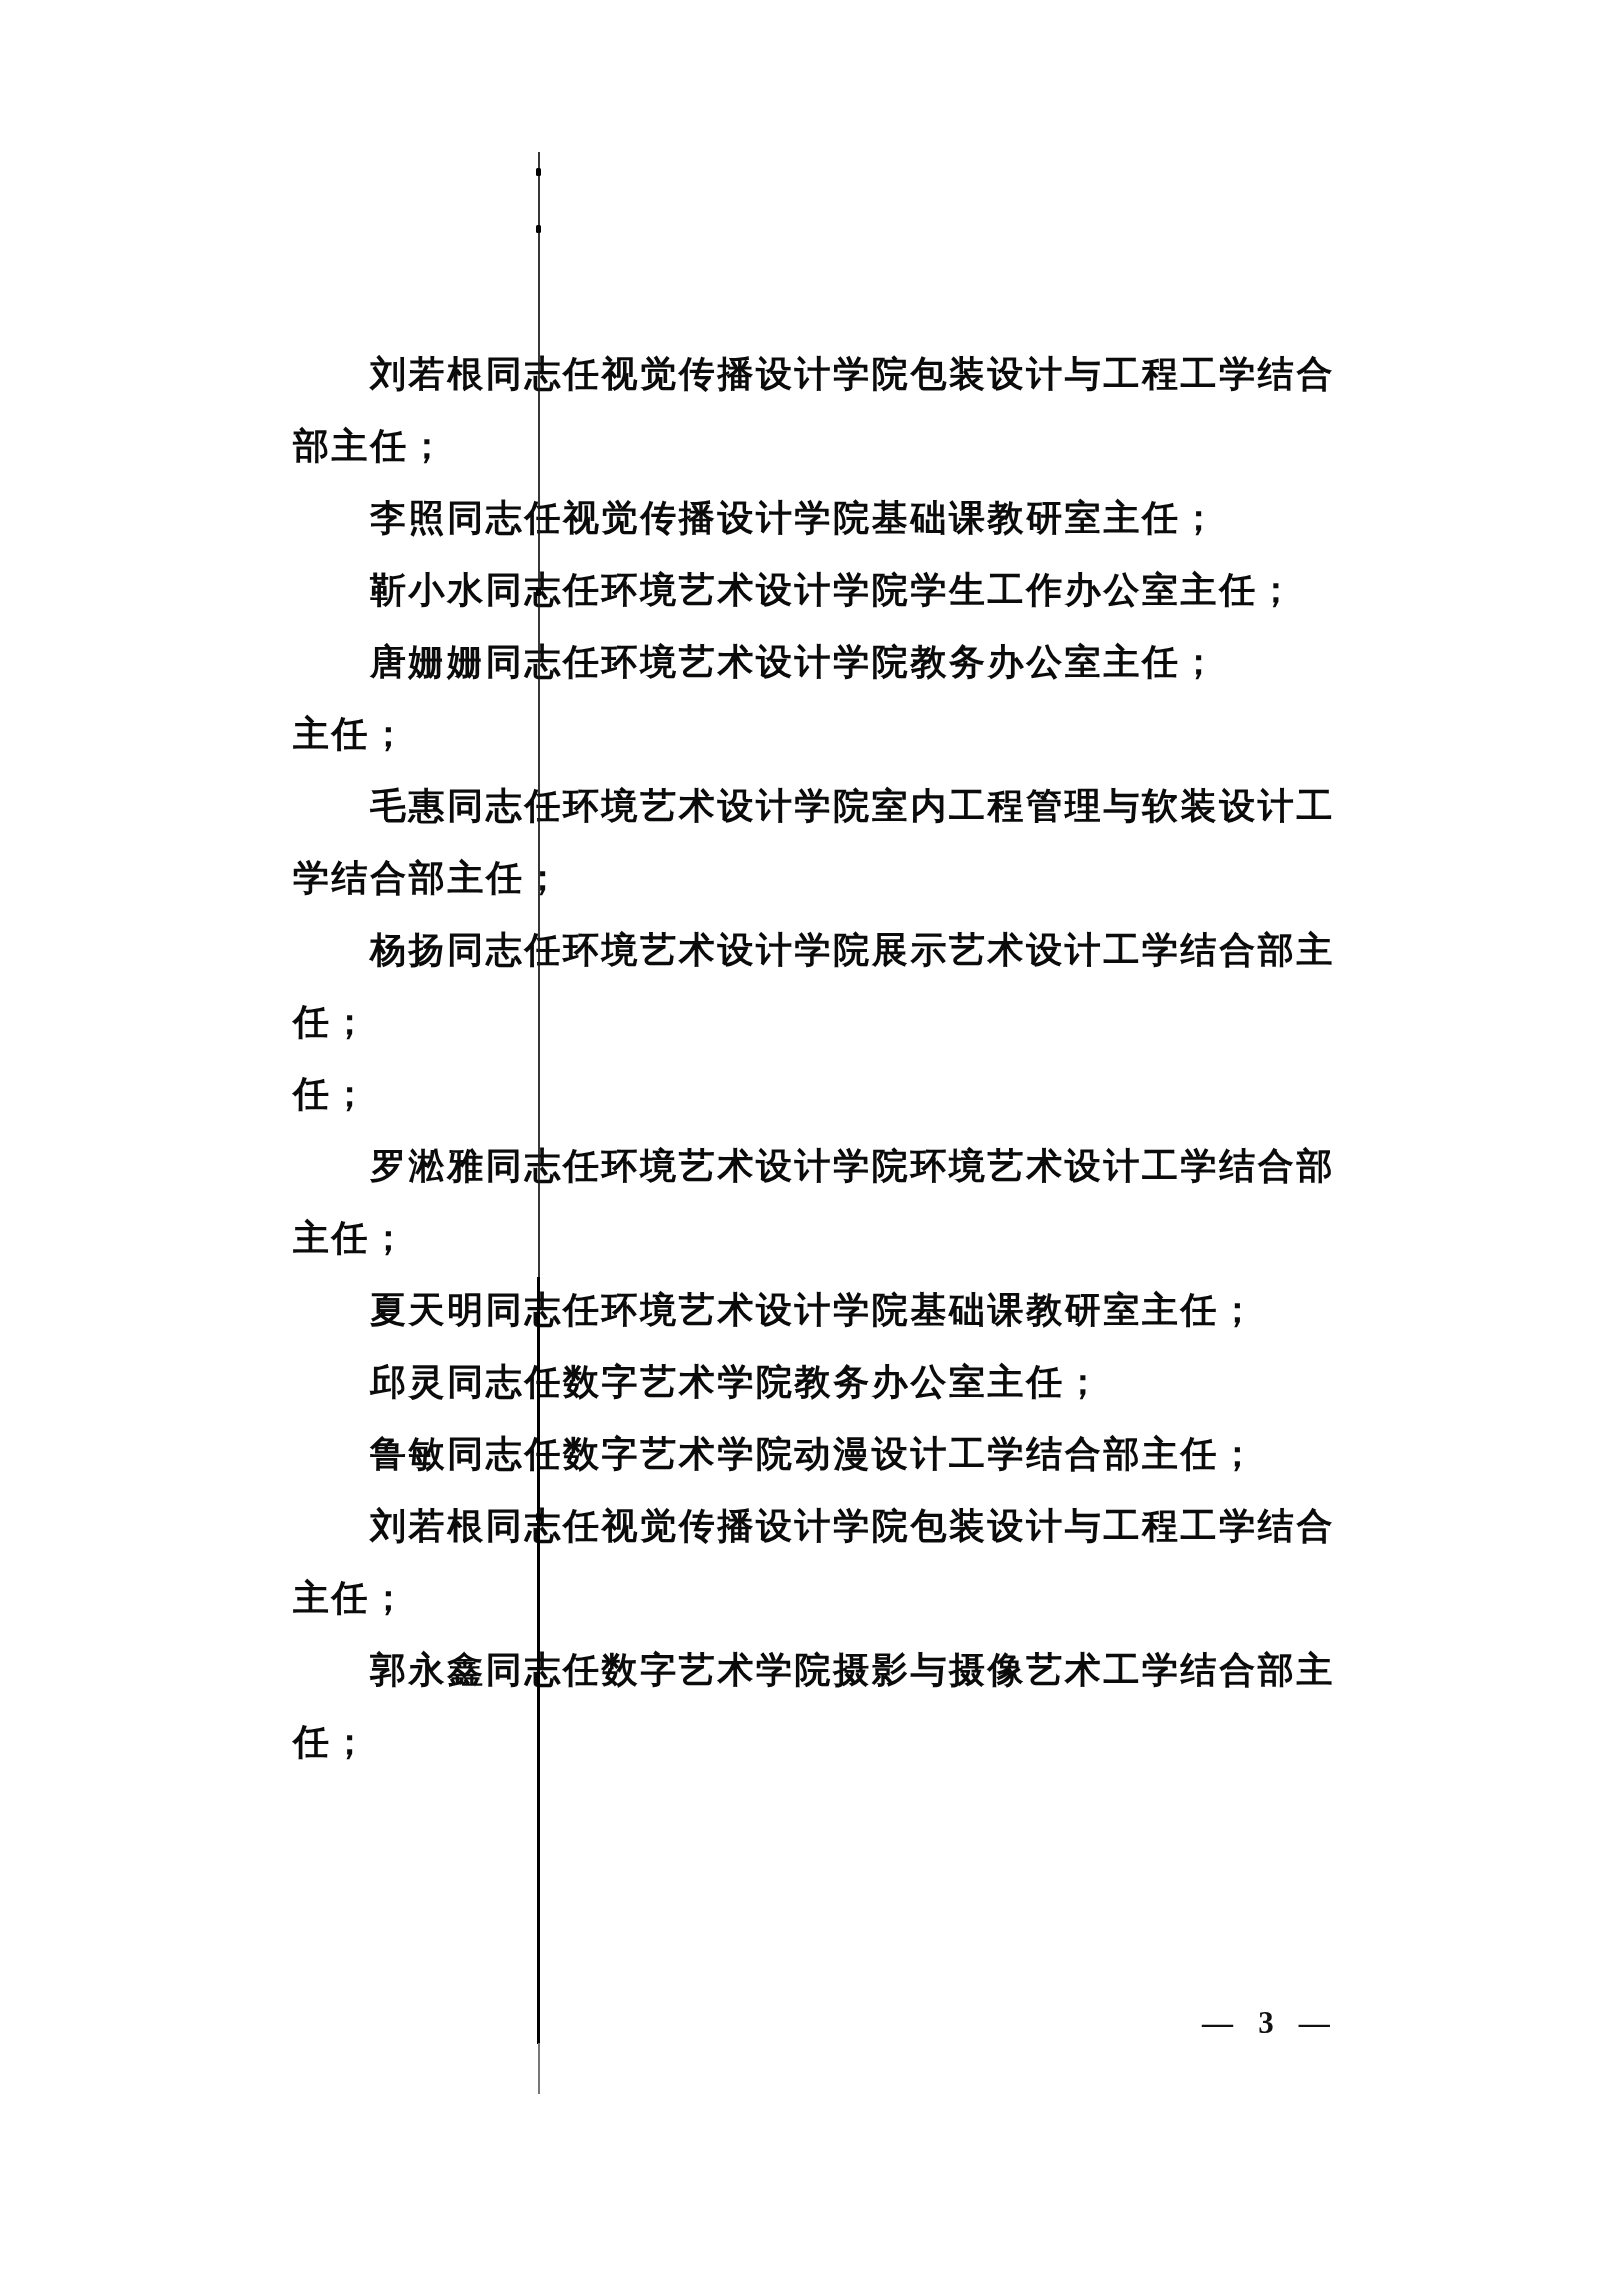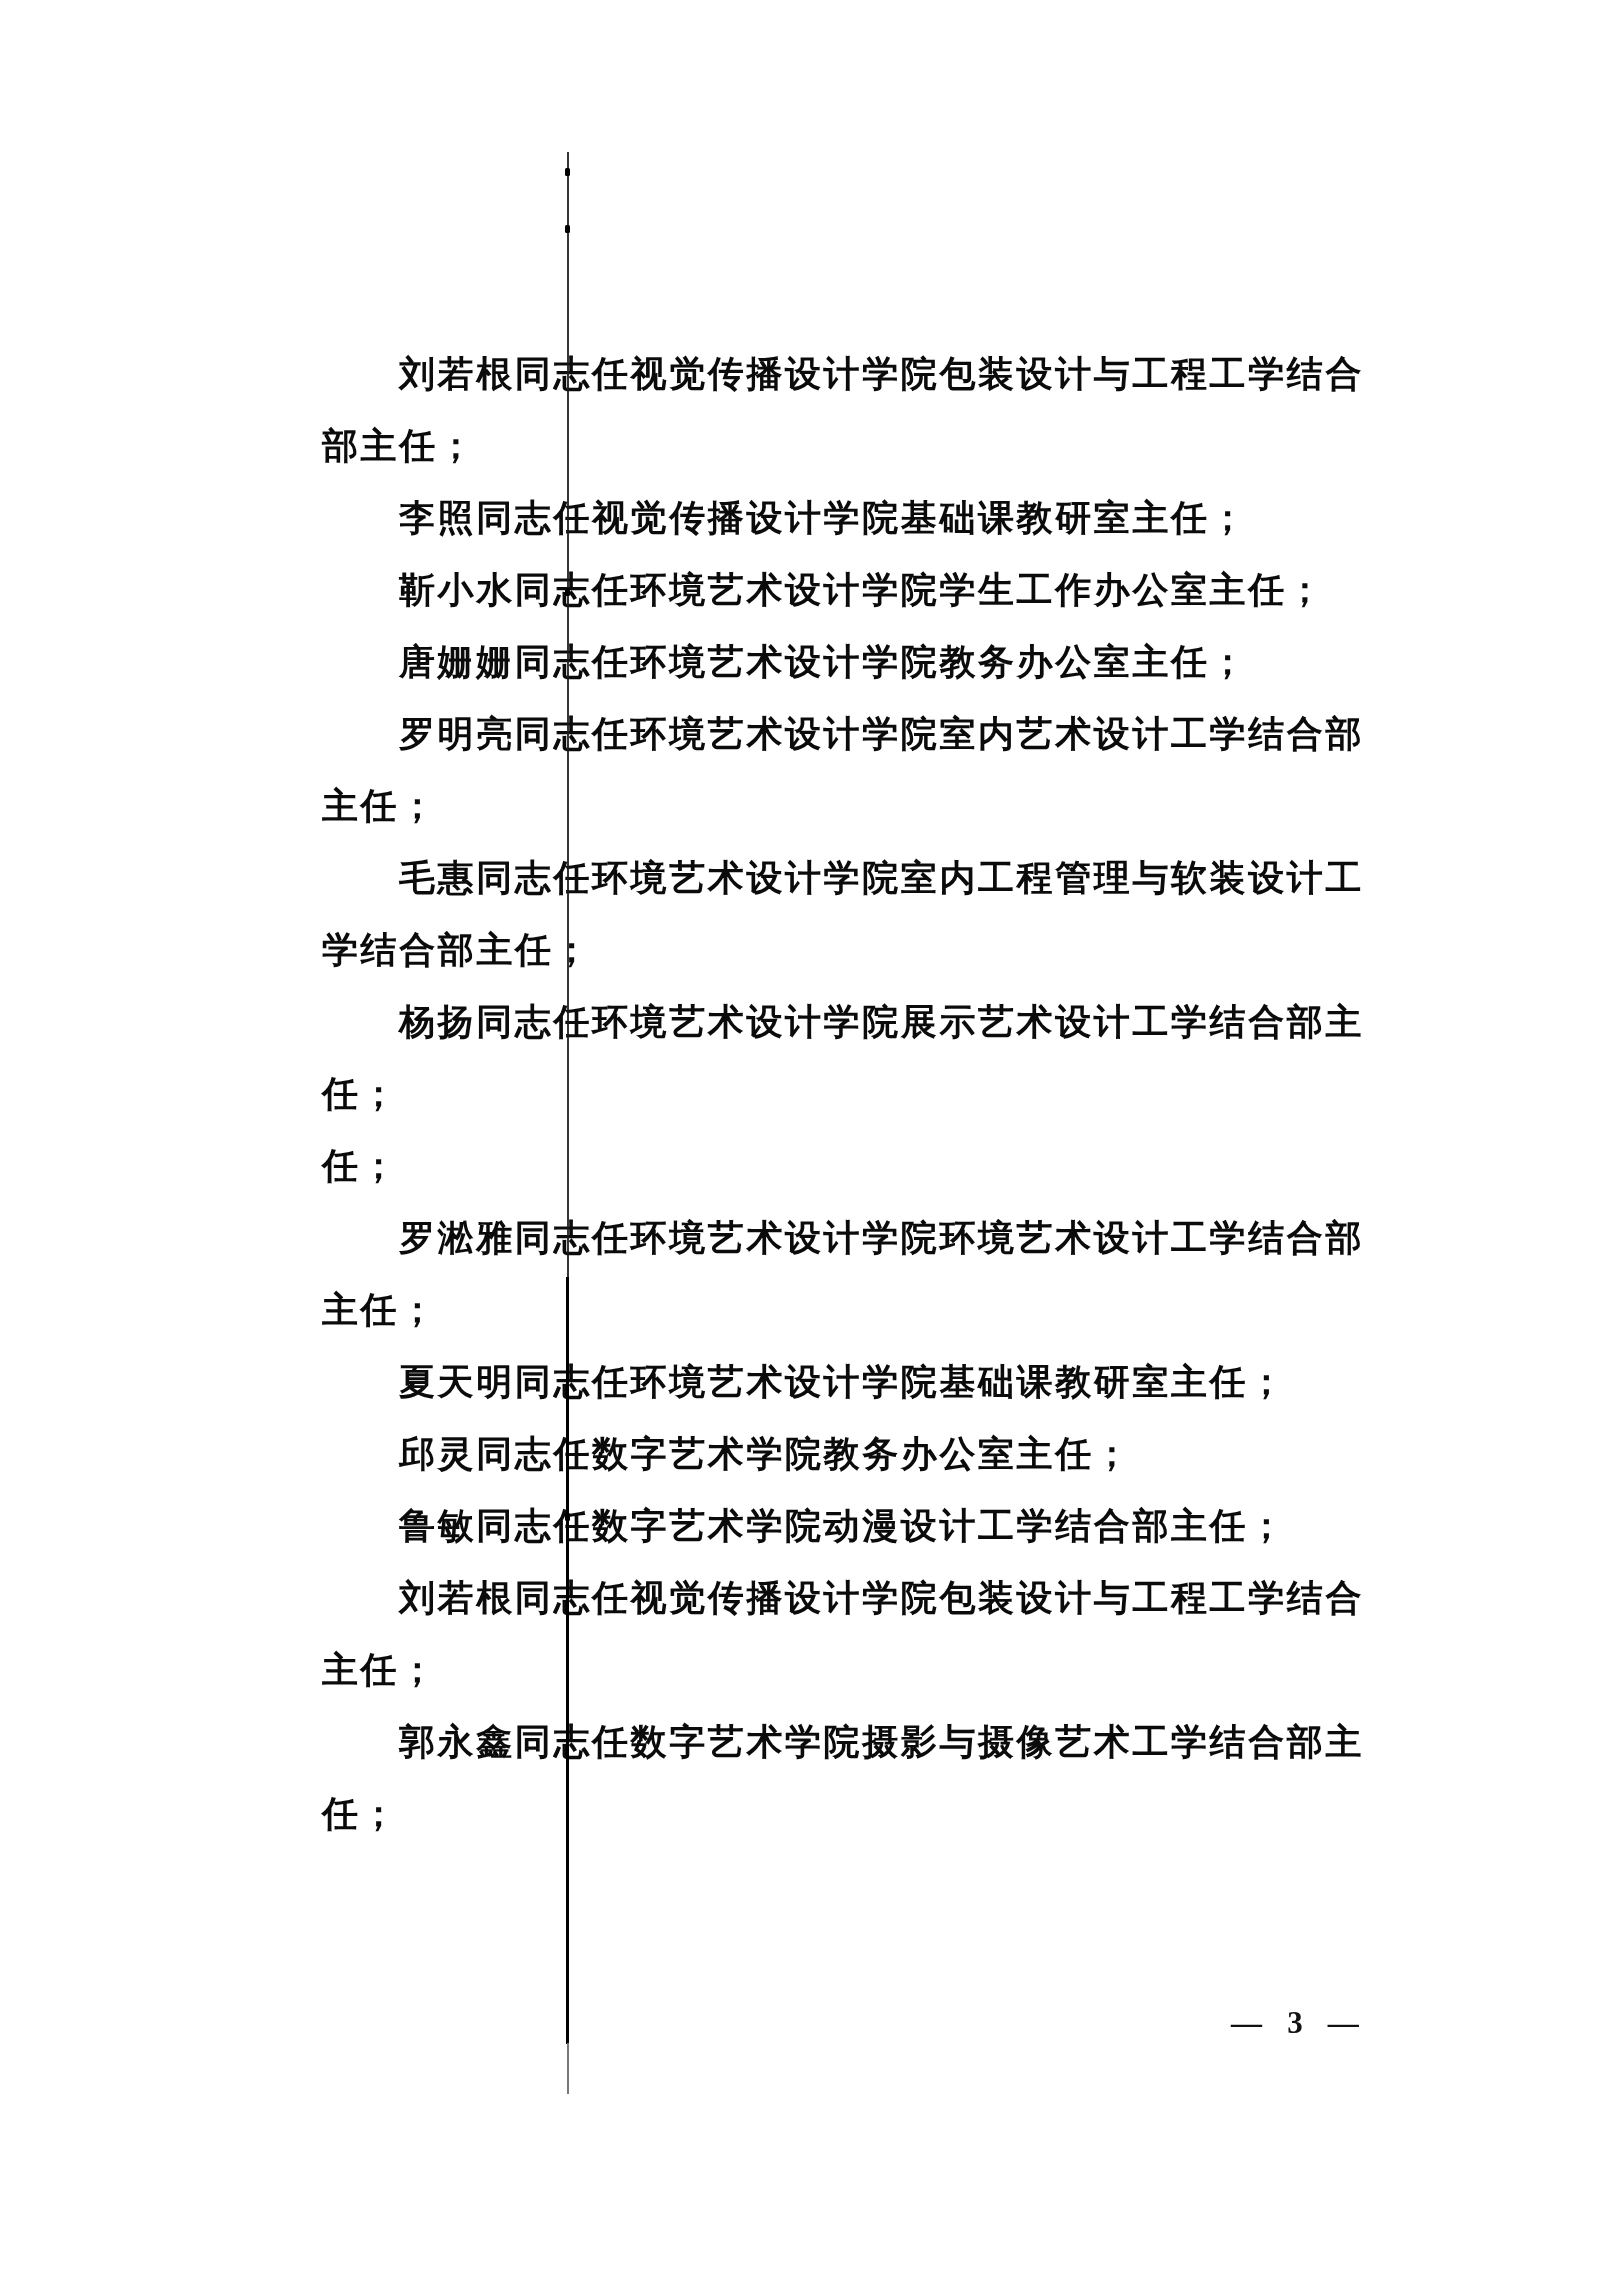--- a/index.html
+++ b/index.html
@@ -11,21 +11,20 @@
     height: 2295px;
     background: #ffffff;
     position: relative;
     font-family: "Liberation Serif", "DejaVu Serif", serif;
     overflow: hidden;
   }
   .page {
     position: absolute;
     inset: 0;
     background: #ffffff;
-    margin-left: 29px;
   }
   
   .text-block {
     position: absolute;
     left: 293px;
     top: 338px;
     width: 1045px;
     font-size: 36px;
     font-weight: 700;
     color: #0b0b0b;
@@ -75,21 +74,20 @@
 <body>
 
 <div class="page">
 
   <main class="text-block">
     <div class="line indent">刘若根同志任视觉传播设计学院包装设计与工程工学结合</div>
     <div class="line">部主任；</div>
     <div class="line indent">李照同志任视觉传播设计学院基础课教研室主任；</div>
     <div class="line indent">靳小水同志任环境艺术设计学院学生工作办公室主任；</div>
     <div class="line indent">唐姗姗同志任环境艺术设计学院教务办公室主任；</div>
-    <div class="line indent">罗明亮同志任环境艺术设计学院室内艺术设计工学结合部</div>
     <div class="line">主任；</div>
     <div class="line indent">毛惠同志任环境艺术设计学院室内工程管理与软装设计工</div>
     <div class="line">学结合部主任；</div>
     <div class="line indent">杨扬同志任环境艺术设计学院展示艺术设计工学结合部主</div>
     <div class="line">任；</div>
     <div class="line">任；</div>
     <div class="line indent">罗淞雅同志任环境艺术设计学院环境艺术设计工学结合部</div>
     <div class="line">主任；</div>
     <div class="line indent">夏天明同志任环境艺术设计学院基础课教研室主任；</div>
     <div class="line indent">邱灵同志任数字艺术学院教务办公室主任；</div>

